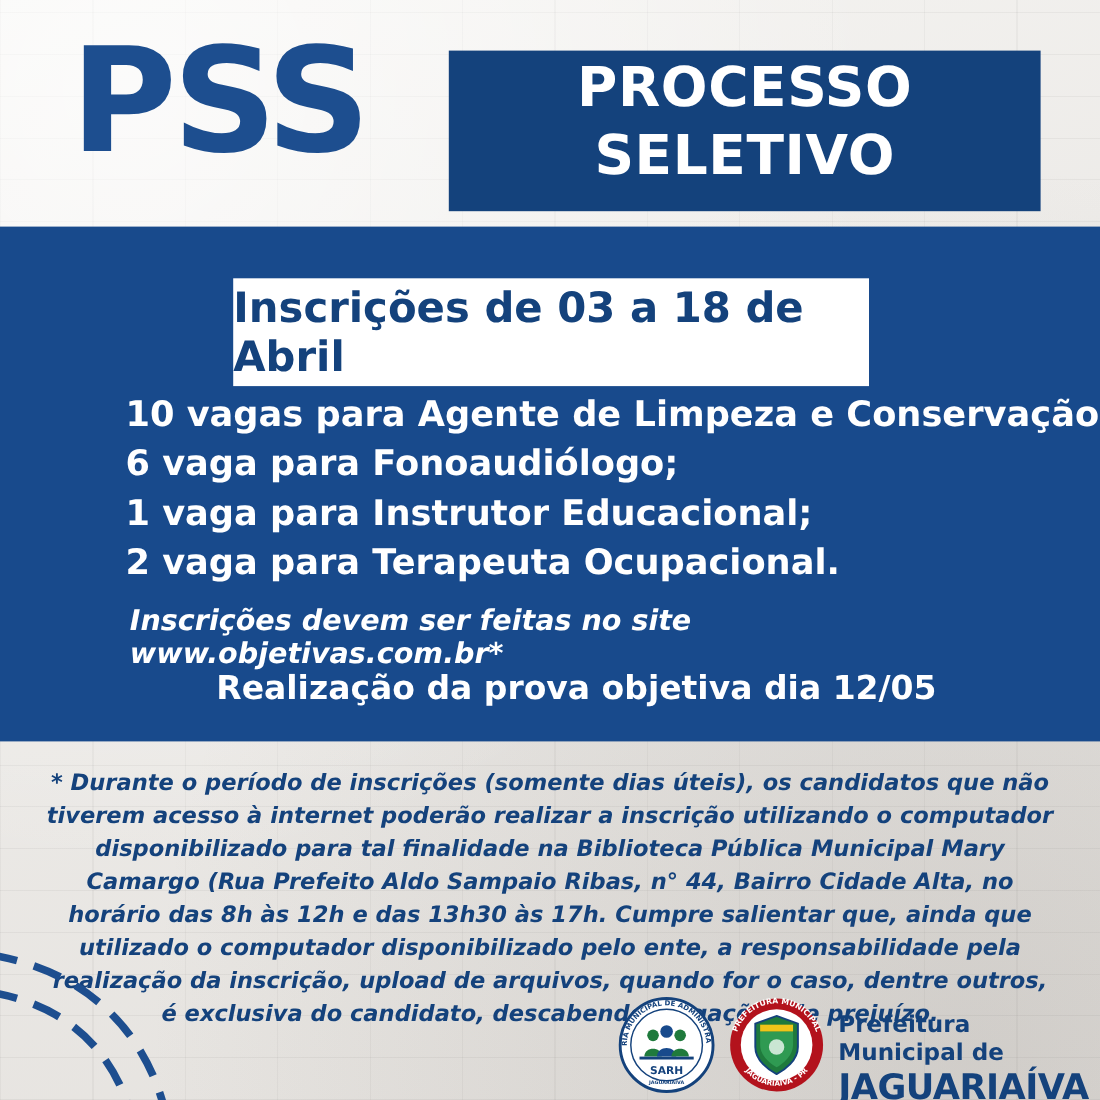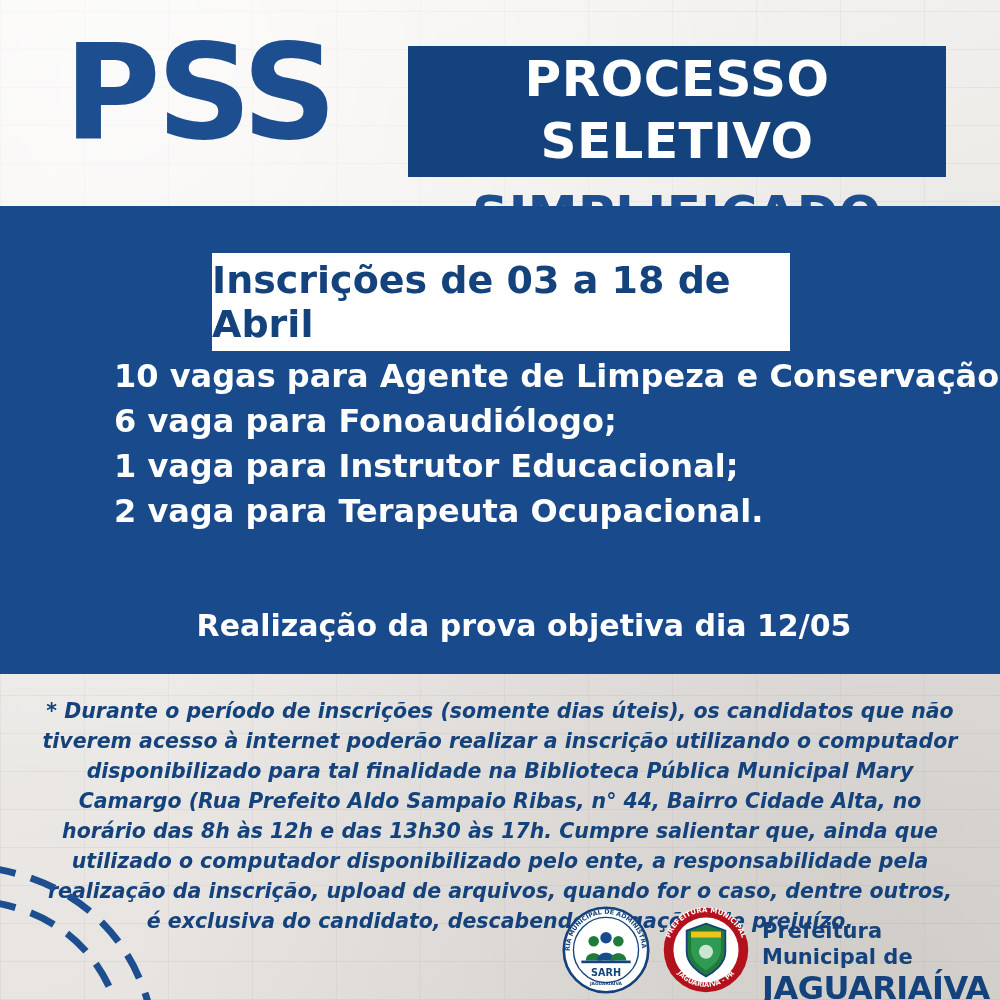--- a/index.html
+++ b/index.html
@@ -61,21 +61,21 @@
   }
   .title-line1 {
     background: #14427c;
     color: #ffffff;
     font-size: 50px;
     line-height: 62px;
     font-weight: bold;
     letter-spacing: 0.5px;
     text-align: center;
     font-family: "DejaVu Sans", sans-serif;
-    padding: 2px 0 5px 0;
+    padding: 2px 0 20px 0;
   }
   .title-line2 {
     color: #1d4e8f;
     font-size: 50px;
     line-height: 62px;
     font-weight: bold;
     letter-spacing: 0.5px;
     text-align: center;
     font-family: "DejaVu Sans", sans-serif;
     padding-top: 6px;
@@ -237,20 +237,21 @@
       <span class="insc-banner-text">Inscrições de 03 a 18 de Abril</span>
     </div>
 
     <div class="vagas">
       <div class="vaga-line">10 vagas para Agente de Limpeza e Conservação;</div>
       <div class="vaga-line">6 vaga para Fonoaudiólogo;</div>
       <div class="vaga-line">1 vaga para Instrutor Educacional;</div>
       <div class="vaga-line">2 vaga para Terapeuta Ocupacional.</div>
     </div>
 
+    <div class="site-line">Inscrições devem ser feitas no site www.objetivas.com.br*</div>
 
     <div class="prova-line">Realização da prova objetiva dia 12/05</div>
   </div>
 
   <div class="footnote">* Durante o período de inscrições (somente dias úteis), os candidatos que não tiverem acesso à internet poderão realizar a inscrição utilizando o computador disponibilizado para tal finalidade na Biblioteca Pública Municipal Mary Camargo (Rua Prefeito Aldo Sampaio Ribas, n° 44, Bairro Cidade Alta, no horário das 8h às 12h e das 13h30 às 17h. Cumpre salientar que, ainda que utilizado o computador disponibilizado pelo ente,  a responsabilidade pela realização da inscrição, upload de arquivos, quando for o caso, dentre outros, é exclusiva do candidato, descabendo alegações  de prejuízo.</div>
 
   <svg class="swoosh" viewBox="0 0 260 150" xmlns="http://www.w3.org/2000/svg">
     <path d="M-10 18 C 70 30, 130 80, 150 160" fill="none" stroke="#1d4e8f" stroke-width="7" stroke-dasharray="26 16" stroke-linecap="butt"></path>
     <path d="M-10 52 C 55 62, 100 100, 118 160" fill="none" stroke="#1d4e8f" stroke-width="7" stroke-dasharray="26 16" stroke-linecap="butt"></path>
   </svg>

